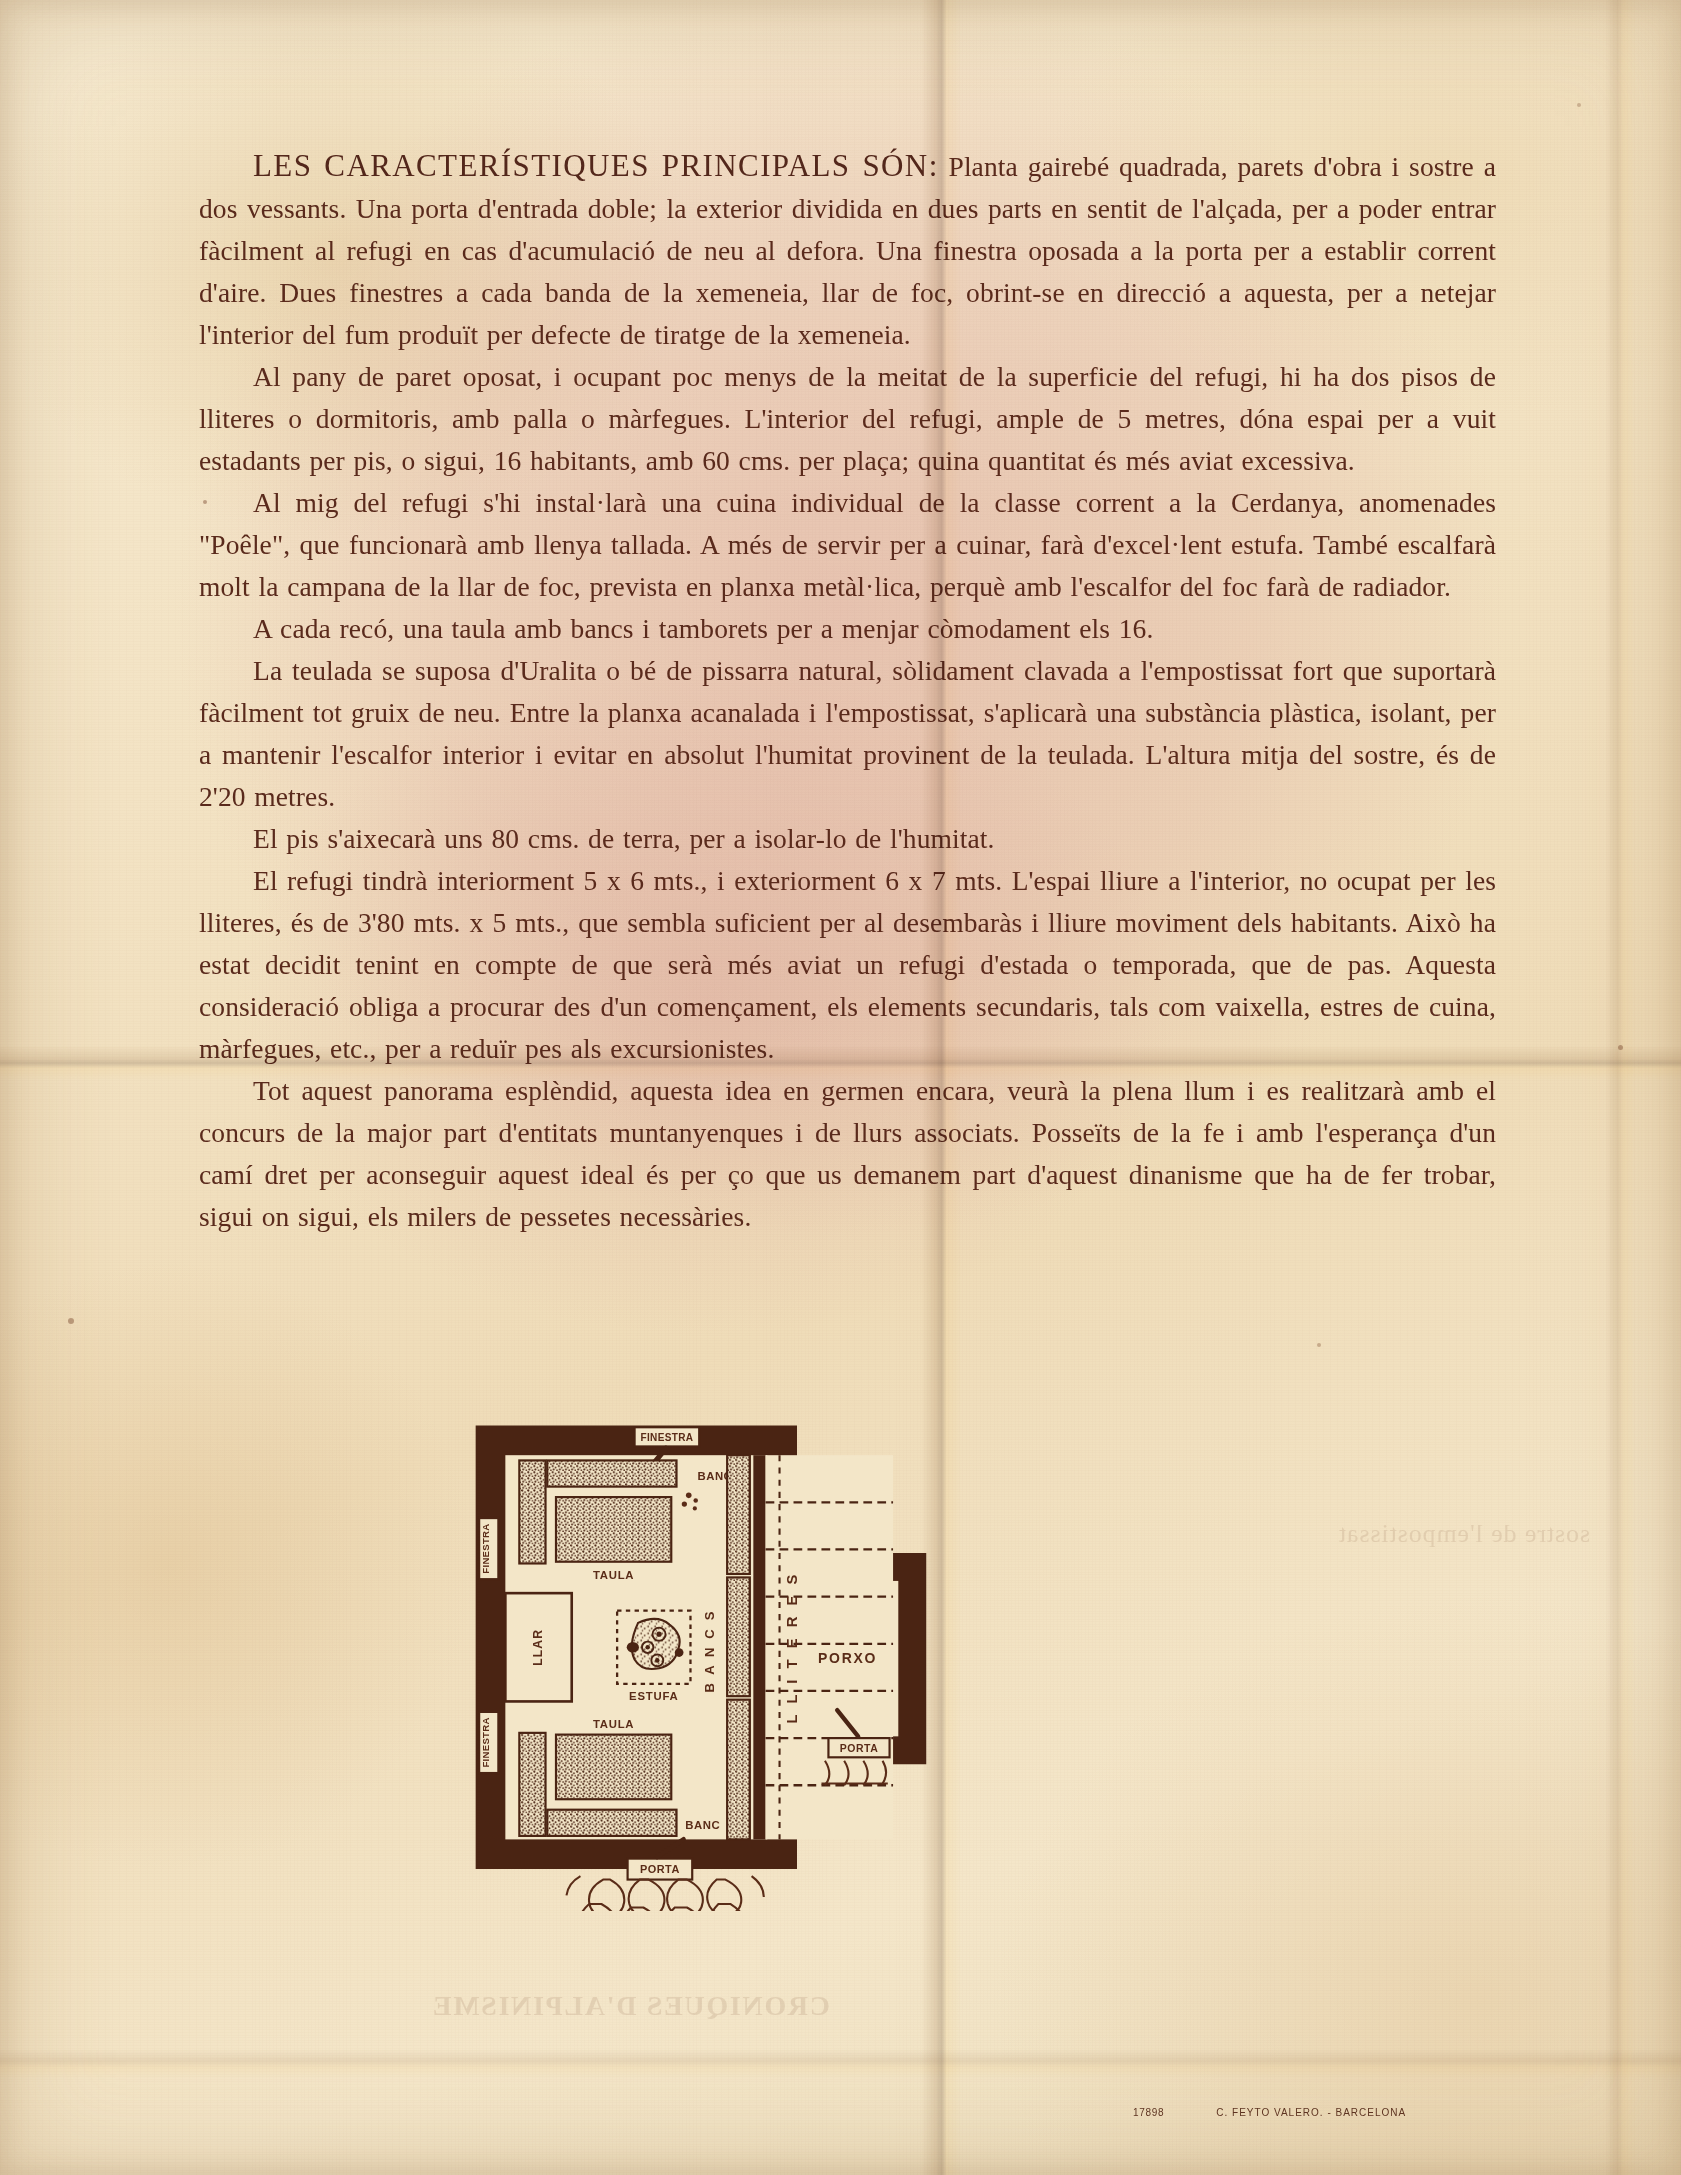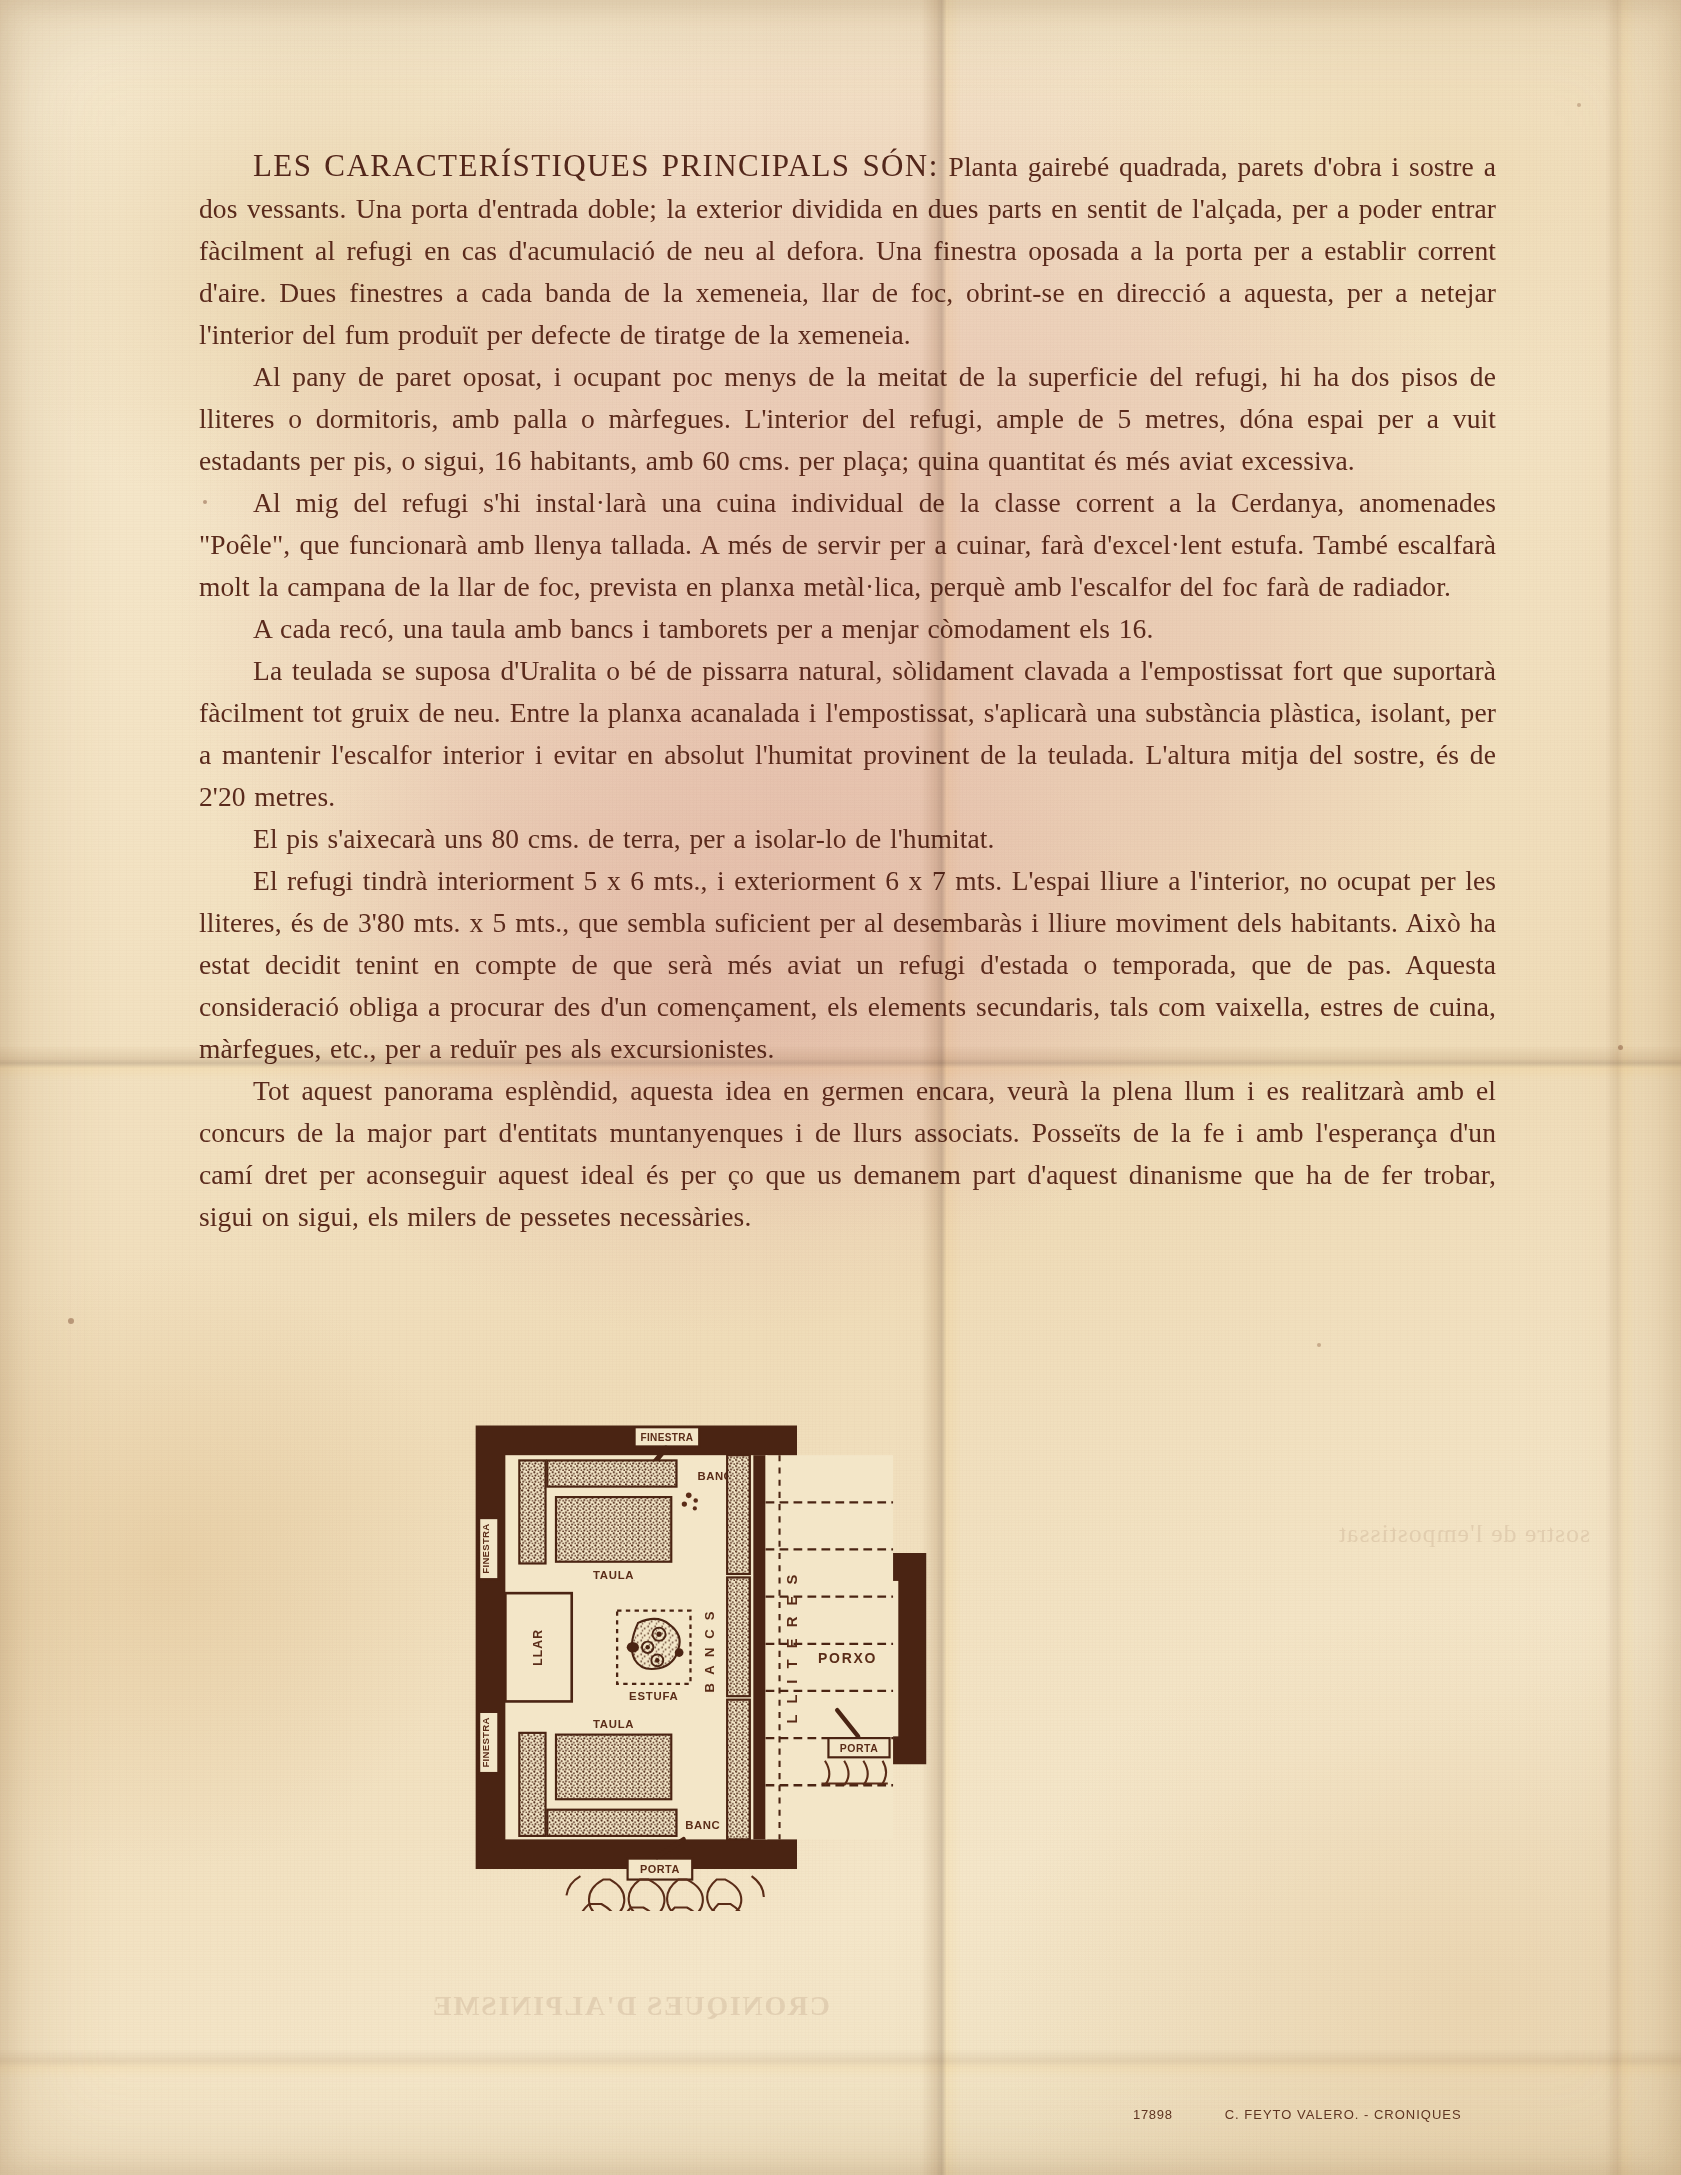--- a/index.html
+++ b/index.html
@@ -104,21 +104,21 @@
 
   
   .imprint {
     position: absolute;
     left: 1133px;
     top: 2107px;
     display: flex;
     gap: 52px;
     align-items: baseline;
     font-family: "Liberation Sans", "DejaVu Sans", sans-serif;
-    font-size: 13px;
+    font-size: 10px;
     letter-spacing: 1px;
     color: #5d3322;
   }
   .imprint .num { letter-spacing: 0.7px; }
 
   
   .showthrough {
     position: absolute;
     left: 1031px;
     top: 1511px;
@@ -325,21 +325,21 @@
         <path d="M320 520 q14 10 14 24"></path>
       </g>
     </svg>
   </div>
 
   <div class="showthrough">sostre de l'empostissat</div>
   <div class="showthrough2">CRONIQUES D'ALPINISME</div>
 
   <div class="imprint">
     <span class="num">17898</span>
-    <span>C. FEYTO VALERO. - CRONIQUES</span>
+    <span>C. FEYTO VALERO. - BARCELONA</span>
   </div>
 
   <div class="fold fold-v1"></div>
   <div class="fold fold-v2"></div>
   <div class="fold fold-h1"></div>
   <div class="fold fold-h2"></div>
   <div class="edge-shade"></div>
 
   <div class="speck" style="left:68px;  top:1318px; width:6.1px;  height:6.1px;"></div>
   <div class="speck" style="left:203px; top:500px;  width:4.4px;  height:4.4px;"></div>

